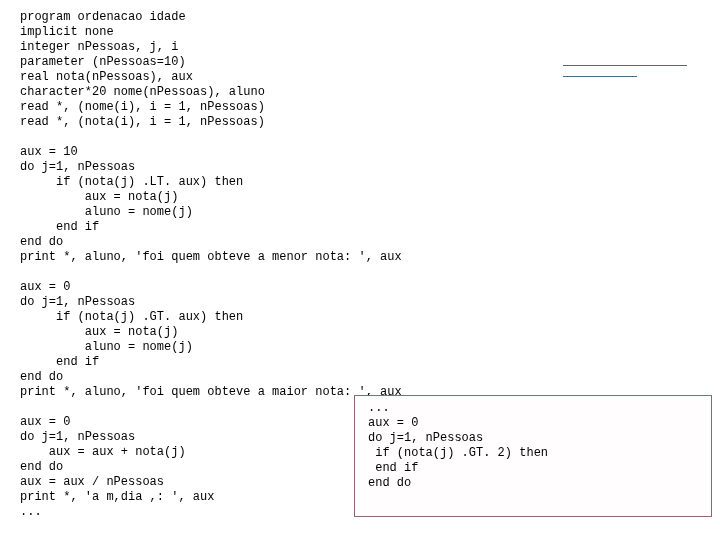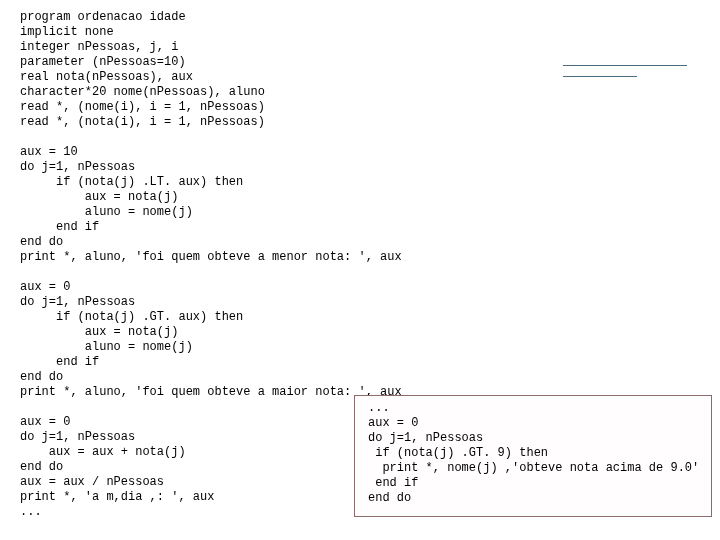--- a/index.html
+++ b/index.html
@@ -71,16 +71,16 @@
 <body>
 
 <div id="slide" style="background: rgb(255, 255, 255);">
 
   <div id="main-code"><div class="code-line">program ordenacao idade</div><div class="code-line">implicit none</div><div class="code-line">integer nPessoas, j, i</div><div class="code-line">parameter (nPessoas=10)</div><div class="code-line">real nota(nPessoas), aux</div><div class="code-line">character*20 nome(nPessoas), aluno</div><div class="code-line">read *, (nome(i), i = 1, nPessoas)</div><div class="code-line">read *, (nota(i), i = 1, nPessoas)</div><div class="code-line">&nbsp;</div><div class="code-line">aux = 10</div><div class="code-line">do j=1, nPessoas</div><div class="code-line">     if (nota(j) .LT. aux) then</div><div class="code-line">         aux = nota(j)</div><div class="code-line">         aluno = nome(j)</div><div class="code-line">     end if</div><div class="code-line">end do</div><div class="code-line">print *, aluno, 'foi quem obteve a menor nota: ', aux</div><div class="code-line">&nbsp;</div><div class="code-line">aux = 0</div><div class="code-line">do j=1, nPessoas</div><div class="code-line">     if (nota(j) .GT. aux) then</div><div class="code-line">         aux = nota(j)</div><div class="code-line">         aluno = nome(j)</div><div class="code-line">     end if</div><div class="code-line">end do</div><div class="code-line">print *, aluno, 'foi quem obteve a maior nota: ', aux</div><div class="code-line">&nbsp;</div><div class="code-line">aux = 0</div><div class="code-line">do j=1, nPessoas</div><div class="code-line">    aux = aux + nota(j)</div><div class="code-line">end do</div><div class="code-line">aux = aux / nPessoas</div><div class="code-line">print *, 'a m,dia ,: ', aux</div><div class="code-line">...</div></div>
 
   <div class="rule-mark" id="rule-mark-1" style="border-top-color: rgb(74, 107, 128);"></div>
   <div class="rule-mark" id="rule-mark-2" style="border-top-color: rgb(74, 107, 128);"></div>
 
   <div id="callout-box" style="border-color: rgb(138, 106, 106); background: rgb(255, 253, 253);">
-    <div id="callout-code"><div class="code-line">...</div><div class="code-line">aux = 0</div><div class="code-line">do j=1, nPessoas</div><div class="code-line"> if (nota(j) .GT. 9) then</div><div class="code-line">  print *, nome(j) ,'obteve nota acima de 9.0'</div><div class="code-line"> end if</div><div class="code-line">end do</div></div>
+    <div id="callout-code"><div class="code-line">...</div><div class="code-line">aux = 0</div><div class="code-line">do j=1, nPessoas</div><div class="code-line"> if (nota(j) .GT. 2) then</div><div class="code-line"> end if</div><div class="code-line">end do</div></div>
   </div>
 
 </div>
 
 </body></html>

